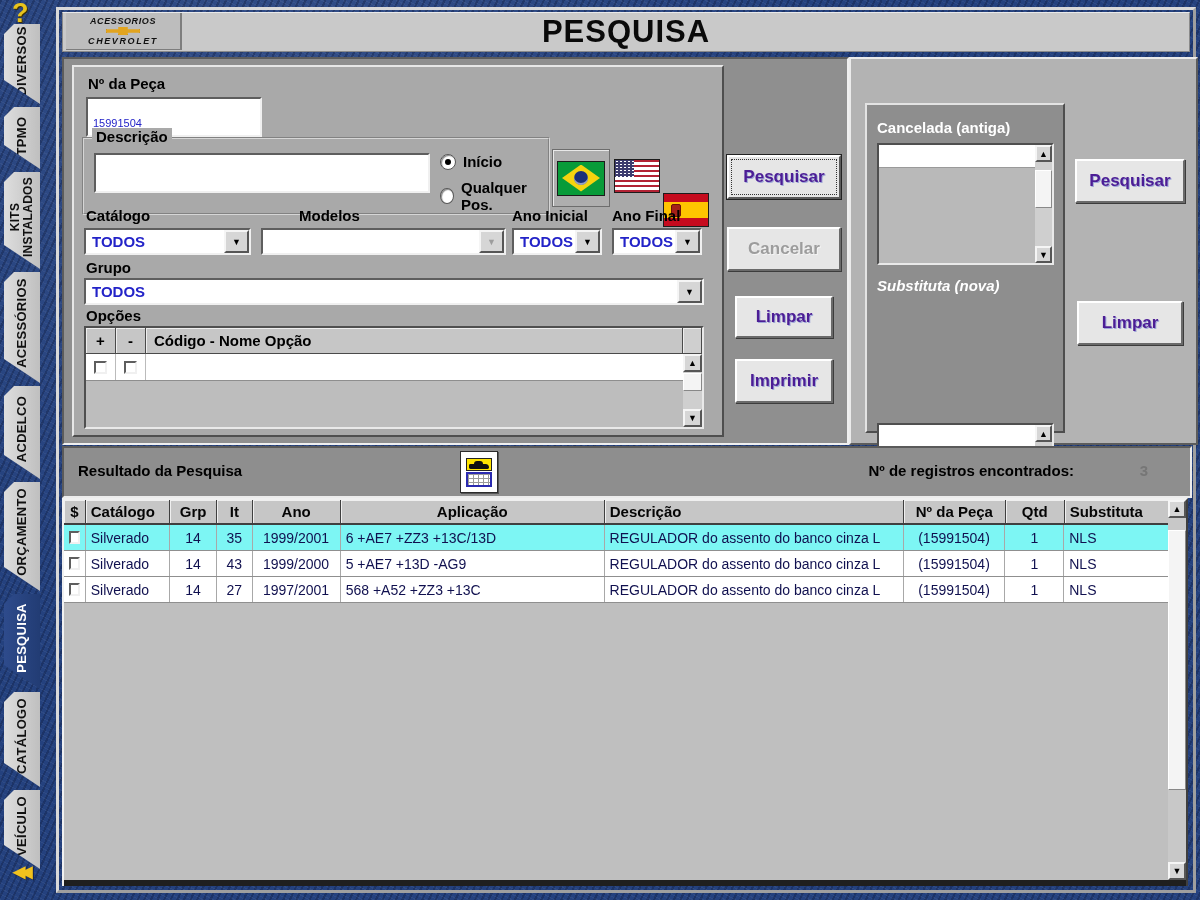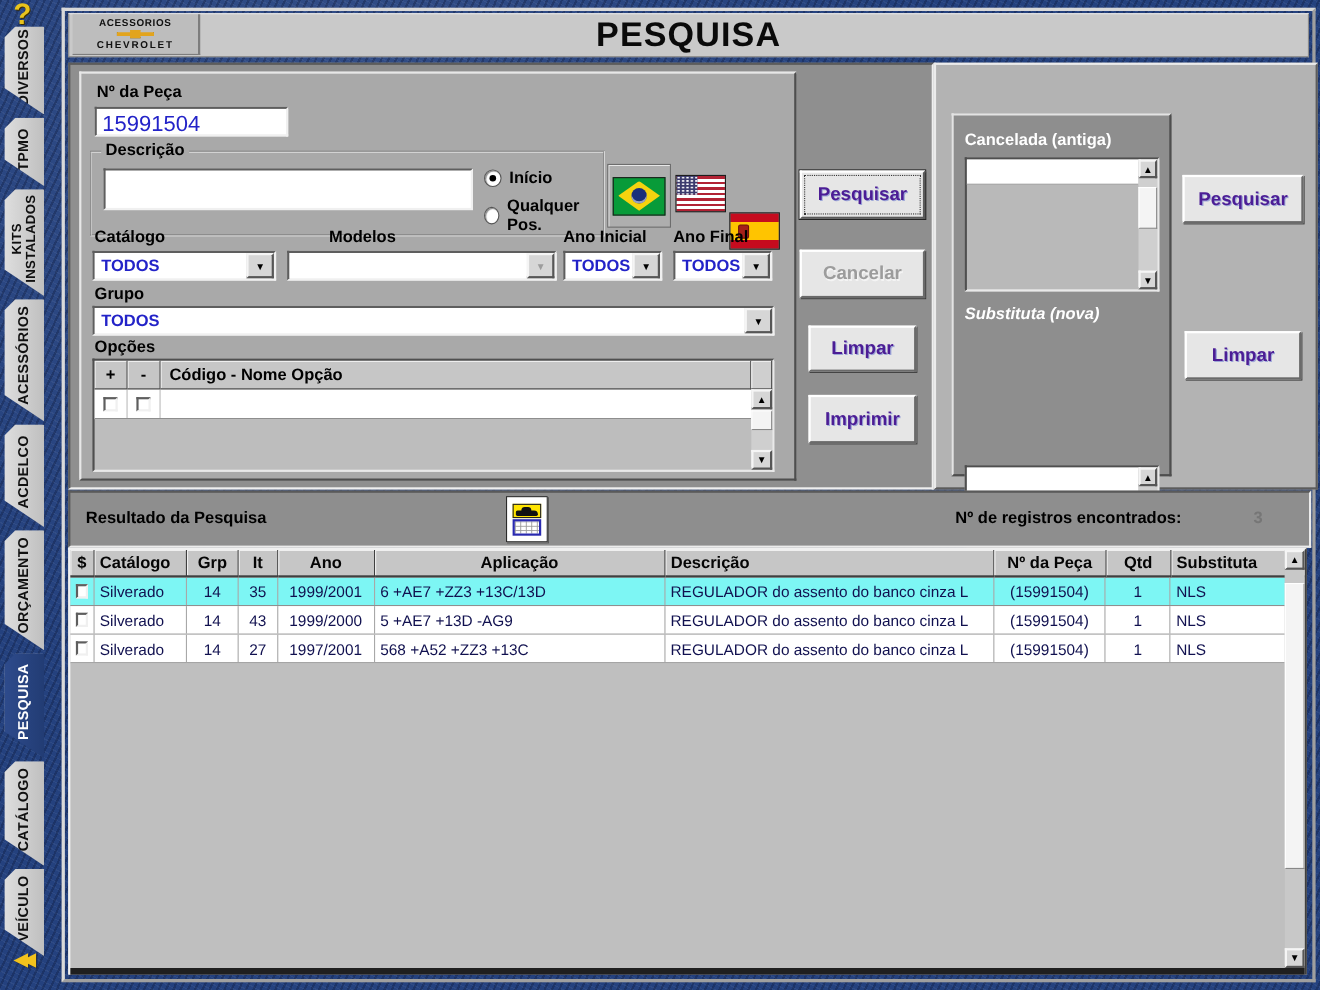--- a/index.html
+++ b/index.html
@@ -16,21 +16,21 @@
   .abs{position:absolute;}
   .lbl{font-weight:bold;font-size:15px;color:#000;}
   .wlbl{font-weight:bold;font-size:15px;color:#fff;}
   .pre{white-space:pre-line;}
   
   .frame{left:56px;top:7px;width:1134px;height:880px;border:3px solid #d9d9d9;border-right-color:#9f9f9f;border-bottom-color:#9f9f9f;}
   
   .hdrbar{left:62px;top:12px;width:1126px;height:38px;background:#c9c9c9;border:1px solid #8a8a8a;border-top-color:#e9e9e9;}
   .title{left:0;top:1px;width:100%;text-align:center;font-size:31px;font-weight:800;letter-spacing:1px;color:#0a0a0a;}
   .logo{left:66px;top:13px;width:114px;height:36px;background:#bdbdbd;border-right:2px solid #7d7d7d;border-bottom:1px solid #7d7d7d;
-        display:flex;flex-direction:column;align-items:center;justify-content:center;gap:1px;}
+        display:flex;flex-direction:column;align-items:center;justify-content:center;gap:1px;font-style:italic;}
   .logo .l1{font-size:9px;font-weight:800;letter-spacing:.6px;color:#111;}
   .logo .l2{font-size:9px;font-weight:800;letter-spacing:1.6px;color:#111;}
   .bowtie{width:34px;height:8px;background:#e2a41e;box-shadow:0 1px 0 #6e5208;
     clip-path:polygon(0 28%,36% 28%,36% 0,64% 0,64% 28%,100% 28%,100% 72%,64% 72%,64% 100%,36% 100%,36% 72%,0 72%);}
   
   .vtab{left:4px;width:36px;background:linear-gradient(90deg,#dedede,#bfbfbf);
     clip-path:polygon(0 10px,10px 0,100% 0,100% 100%,0 calc(100% - 24px));
     filter:drop-shadow(-1px -1px 0 #f2f2f2) drop-shadow(1px 1px 0 #2e2e2e);
     cursor:pointer;}
   .vtab .tlbl{position:absolute;left:50%;top:46%;transform:translate(-50%,-50%) rotate(-90deg);
@@ -40,21 +40,21 @@
   .vtab .tlbl.small{font-size:12px;}
   .help{left:12px;top:-2px;font-size:27px;font-weight:800;color:#e8c31d;text-shadow:1px 1px 0 #3c2e00;cursor:pointer;}
   .collapse{left:13px;top:862px;font-size:16px;font-weight:bold;color:#f2c21d;letter-spacing:-5px;cursor:pointer;text-shadow:1px 1px 0 #142247;}
   
   .lpanel{left:62px;top:57px;width:783px;height:384px;background:#8f8f8f;border:2px solid;border-color:#5c5c5c #efefef #efefef #5c5c5c;}
   .ipanel{left:8px;top:6px;width:648px;height:368px;background:#a9a9a9;border:2px solid;border-color:#e7e7e7 #4e4e4e #4e4e4e #e7e7e7;}
   .rpanel{left:849px;top:57px;width:345px;height:384px;background:#b3b3b3;border:2px solid;border-color:#ebebeb #5c5c5c #5c5c5c #ebebeb;}
   .dkpanel{left:14px;top:44px;width:196px;height:326px;background:#8e8e8e;border:2px solid;border-color:#e3e3e3 #4e4e4e #4e4e4e #e3e3e3;}
   
   .tinput{background:#fff;border:2px solid;border-color:#5e5e5e #f0f0f0 #f0f0f0 #5e5e5e;
-    font-family:"Liberation Sans",sans-serif;font-size:20px;color:#2323c8;padding:3px 5px;box-sizing:border-box;}
+    font-family:"Liberation Sans",sans-serif;font-size:11px;color:#2323c8;padding:18px 5px;box-sizing:border-box;}
   .combo{background:#fff;border:2px solid;border-color:#5e5e5e #f0f0f0 #f0f0f0 #5e5e5e;display:flex;align-items:stretch;box-sizing:border-box;cursor:pointer;}
   .combo .val{flex:1;display:flex;align-items:center;padding:0 6px;font-size:15px;font-weight:bold;color:#2323c8;overflow:hidden;white-space:nowrap;}
   .cbtn{width:21px;background:#d6d6d6;border:2px solid;border-color:#f5f5f5 #565656 #565656 #f5f5f5;
     display:flex;align-items:center;justify-content:center;font-size:9px;color:#000;}
   .cbtn.dis{color:#9d9d9d;}
   
   .gbox{border:2px groove #d6d6d6;position:absolute;}
   .gbox .glbl{position:absolute;top:-11px;left:8px;background:#a9a9a9;padding:0 4px;}
   
   .radio{width:14px;height:14px;border-radius:50%;background:#fff;border:1px solid #555;

